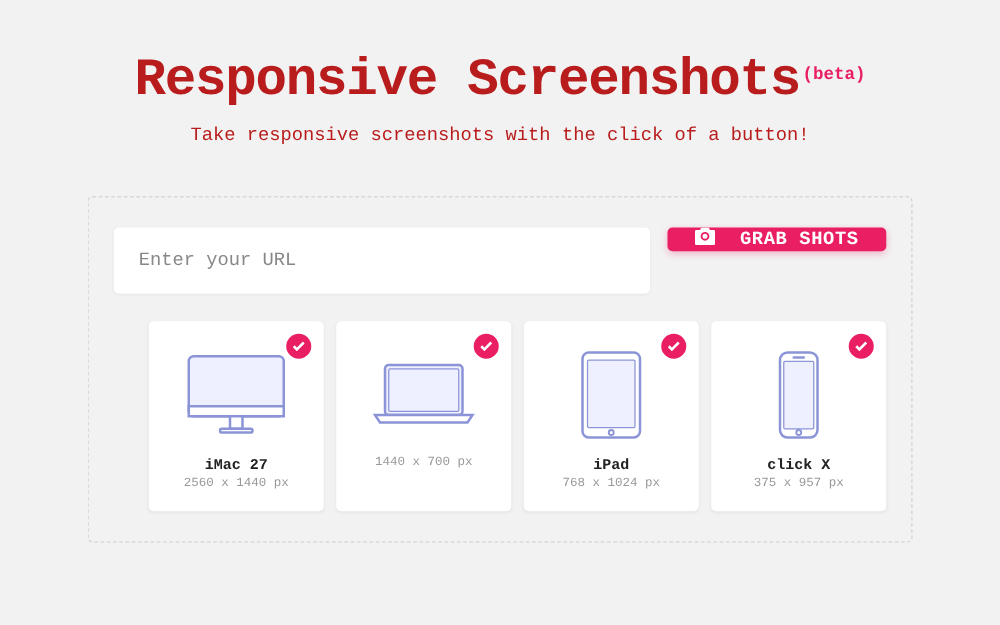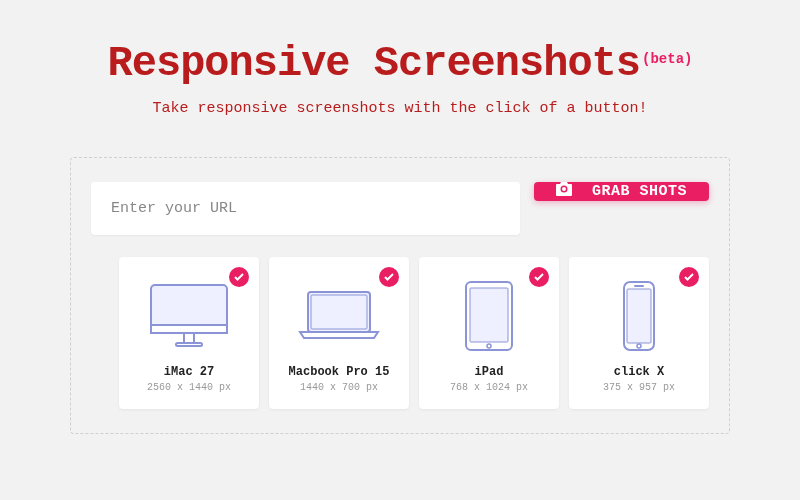--- a/index.html
+++ b/index.html
@@ -165,21 +165,20 @@
               <path fill="none" stroke="#fff" stroke-width="2" d="M1 4l2.5 2.5L9 1"></path>
             </svg>
         </div>
         <div class="device-svg">
           <svg width="90" height="60" viewBox="0 0 90 60">
             <rect x="14" y="6" width="62" height="40" rx="3" fill="#eef0ff" stroke="#8b94d6" stroke-width="2"></rect>
             <rect x="17" y="9" width="56" height="34" rx="1" fill="#eef0ff" stroke="#8b94d6" stroke-width="1"></rect>
             <path d="M6 46 h78 l-4 6 H10 z" fill="#fff" stroke="#8b94d6" stroke-width="2"></path>
           </svg>
         </div>
-        <div class="dname">Macbook Pro 15</div>
         <div class="dres">1440 x 700 px</div>
       </div>
 
       <div class="card">
         <div class="check">
           <svg width="10" height="8" viewBox="0 0 10 8">
               <path fill="none" stroke="#fff" stroke-width="2" d="M1 4l2.5 2.5L9 1"></path>
             </svg>
         </div>
         <div class="device-svg">

